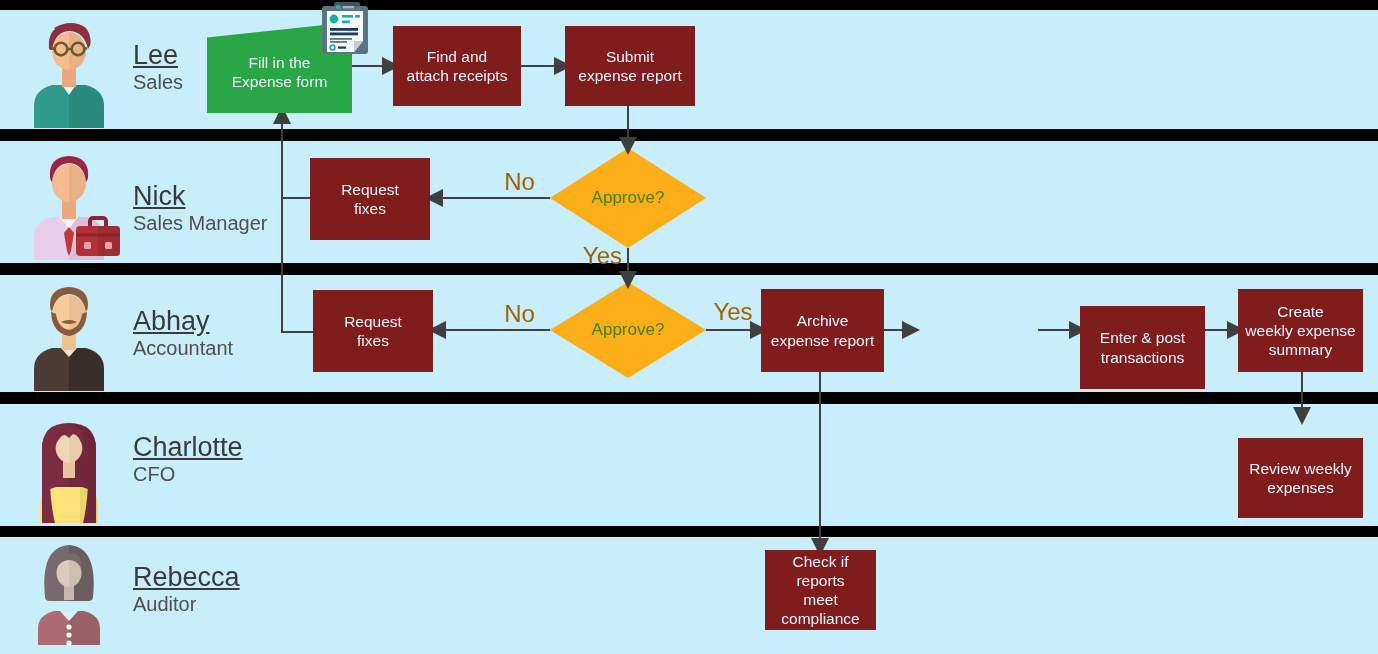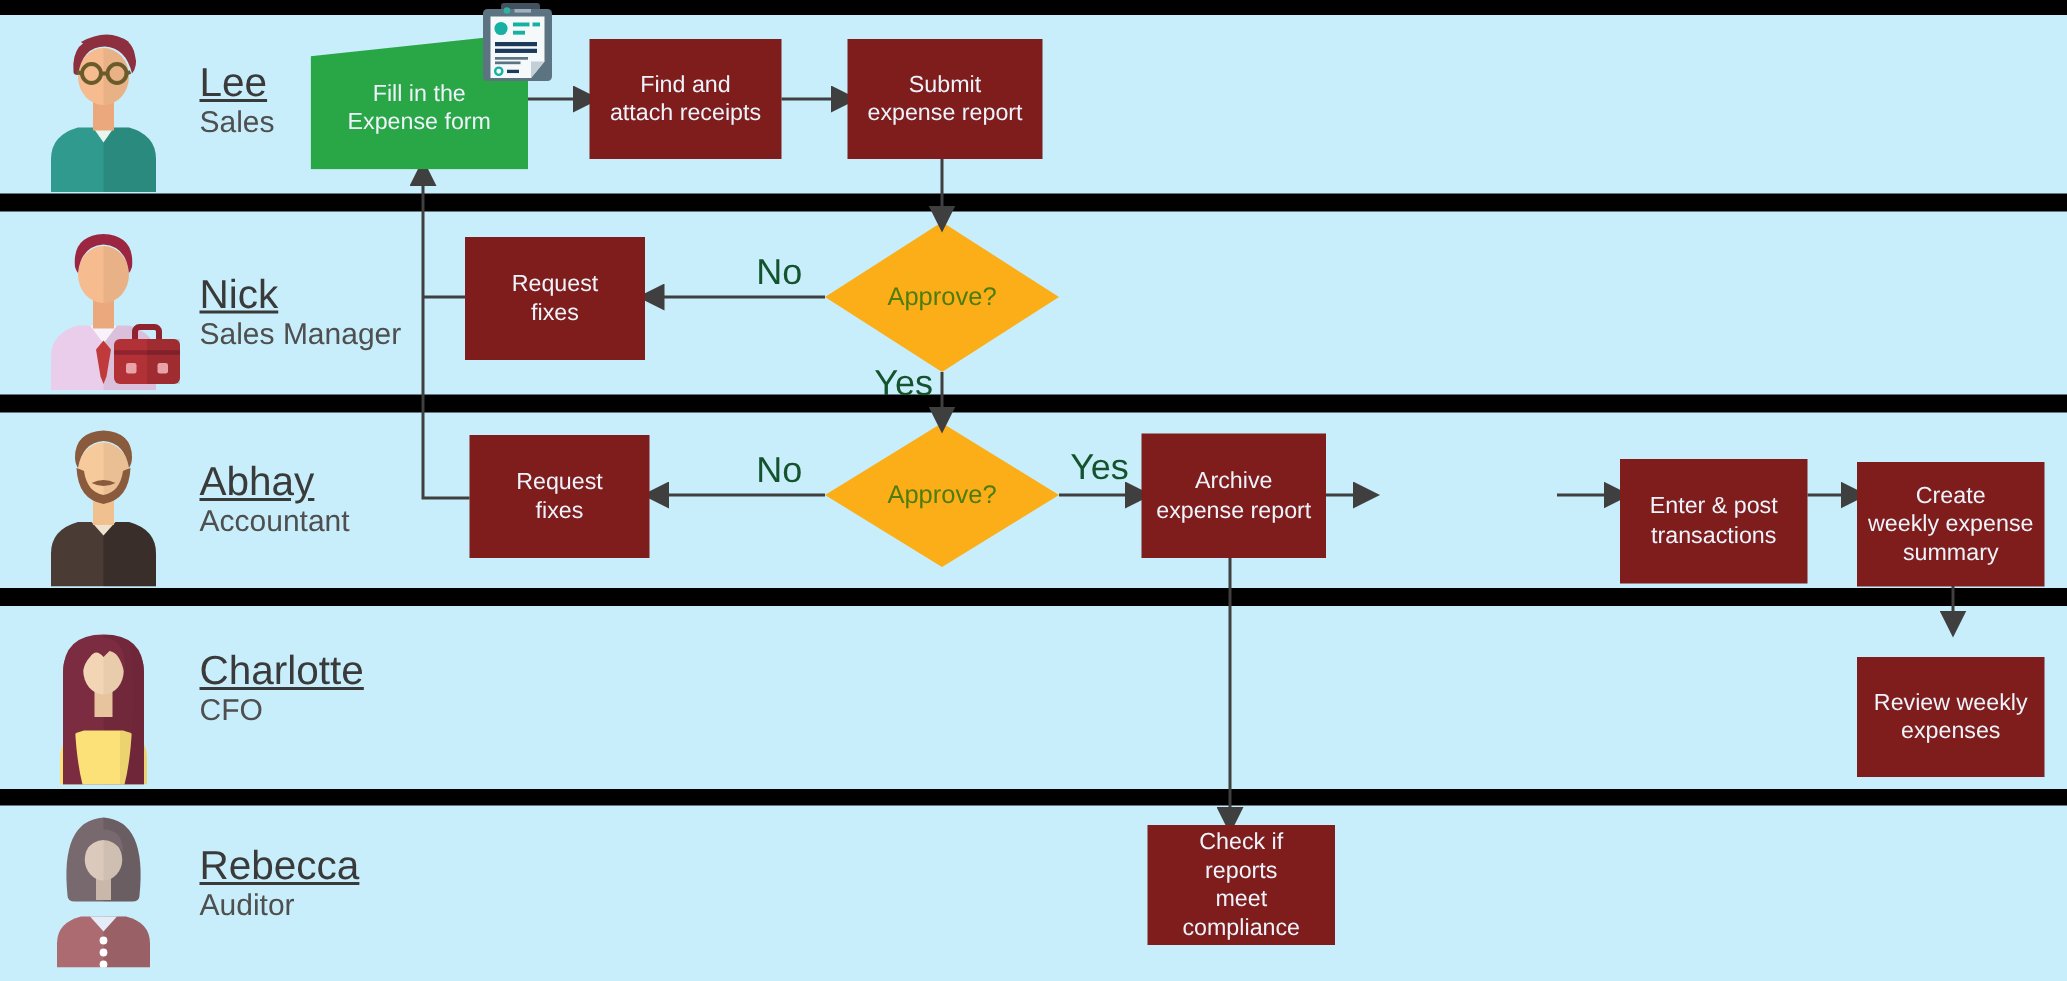--- a/index.html
+++ b/index.html
@@ -10,21 +10,21 @@
   .persona{position:absolute;left:133px;z-index:3;}
   .persona .name{font-size:27px;color:#3a3a3a;line-height:1.12;font-weight:400;text-decoration:underline;}
   .persona .role{font-size:20px;color:#4f4f4f;line-height:1.2;}
   .overlay{position:absolute;left:0;top:0;z-index:3;pointer-events:none;}
   .node{position:absolute;background:#7f1d1d;color:#eef3fb;display:flex;align-items:center;
         justify-content:center;text-align:center;white-space:pre-line;font-size:15.5px;
         line-height:1.24;z-index:4;}
   .node.start{background:#29a645;clip-path:polygon(0 17%,100% 0,100% 100%,0 100%);
         padding-top:9px;box-sizing:border-box;}
   .decision-label{position:absolute;color:#4d7c0f;font-size:17px;text-align:center;z-index:5;}
-  .edge-label{position:absolute;color:#14532d;font-size:24px;font-weight:300;z-index:5;}
+  .edge-label{position:absolute;color:#a16207;font-size:24px;font-weight:300;z-index:5;}
   .icon-wrap{position:absolute;left:318px;top:2px;width:57px;height:54px;z-index:6;}
 </style>
 </head>
 <body>
 
 <div class="canvas">
 
   <div class="bar" style="top:0;height:10px;"></div>
   <div class="bar" style="top:129px;height:12px;"></div>
   <div class="bar" style="top:263px;height:12px;"></div>
@@ -170,26 +170,26 @@
   <div class="node" style="left:565px;top:26px;width:130px;height:80px;">Submit
 expense report</div>
   <div class="node" style="left:310px;top:158px;width:120px;height:82px;">Request
 fixes</div>
   <div class="node" style="left:313px;top:290px;width:120px;height:82px;">Request
 fixes</div>
   <div class="node" style="left:761px;top:289px;width:123px;height:83px;">Archive
 expense report</div>
   <div class="node" style="left:1080px;top:306px;width:125px;height:83px;">Enter &amp; post
 transactions</div>
-  <div class="node" style="left:1238px;top:289px;width:125px;height:83px;margin-top:19px;">Create
+  <div class="node" style="left:1238px;top:289px;width:125px;height:83px;">Create
 weekly expense
 summary</div>
   <div class="node" style="left:1238px;top:418px;width:125px;height:80px;margin-top:20px;">Review weekly
 expenses</div>
-  <div class="node" style="left:765px;top:550px;width:125px;height:80px;">Check if
+  <div class="node" style="left:765px;top:550px;width:111px;height:80px;">Check if
 reports
 meet
 compliance</div>
 
   <div class="decision-label" style="left:563px;top:188px;width:130px;">Approve?</div>
   <div class="decision-label" style="left:563px;top:320px;width:130px;">Approve?</div>
 
   <div class="edge-label" style="left:497px;top:168px;width:45px;text-align:center;">No</div>
   <div class="edge-label" style="left:570px;top:242px;width:52px;text-align:right;">Yes</div>
   <div class="edge-label" style="left:497px;top:300px;width:45px;text-align:center;">No</div>

